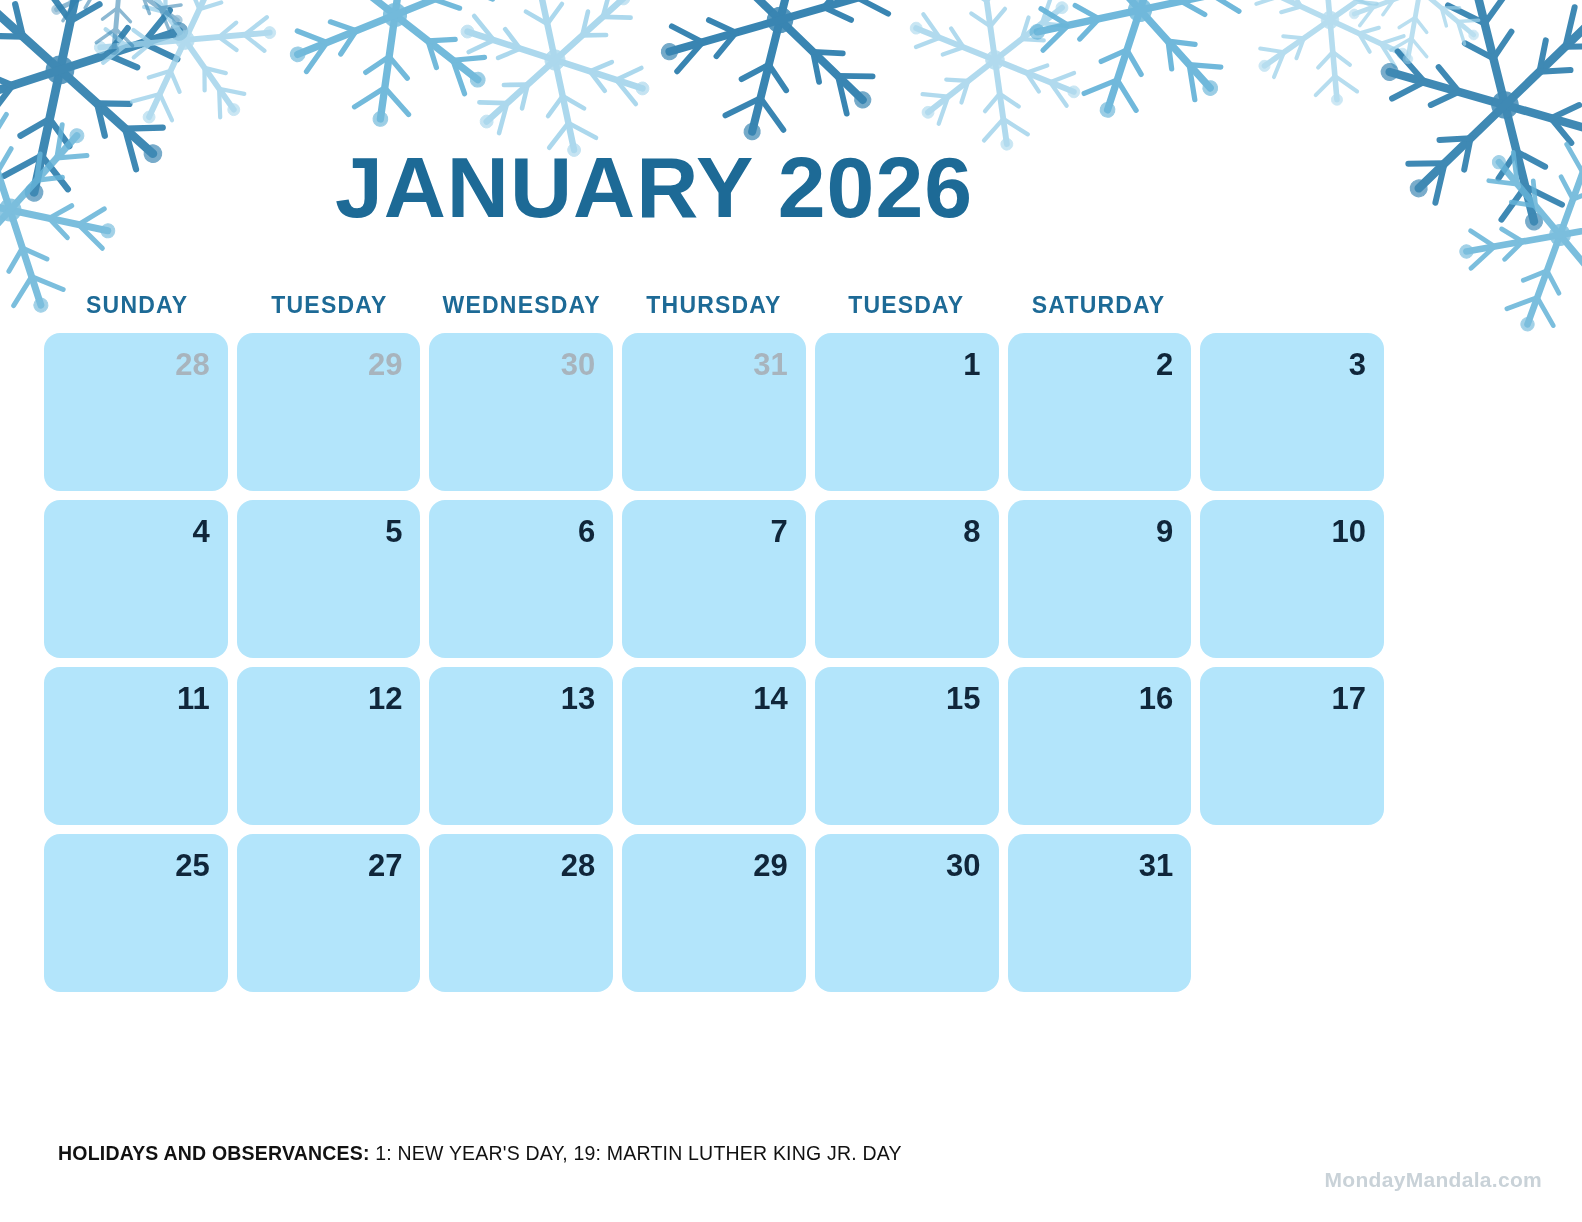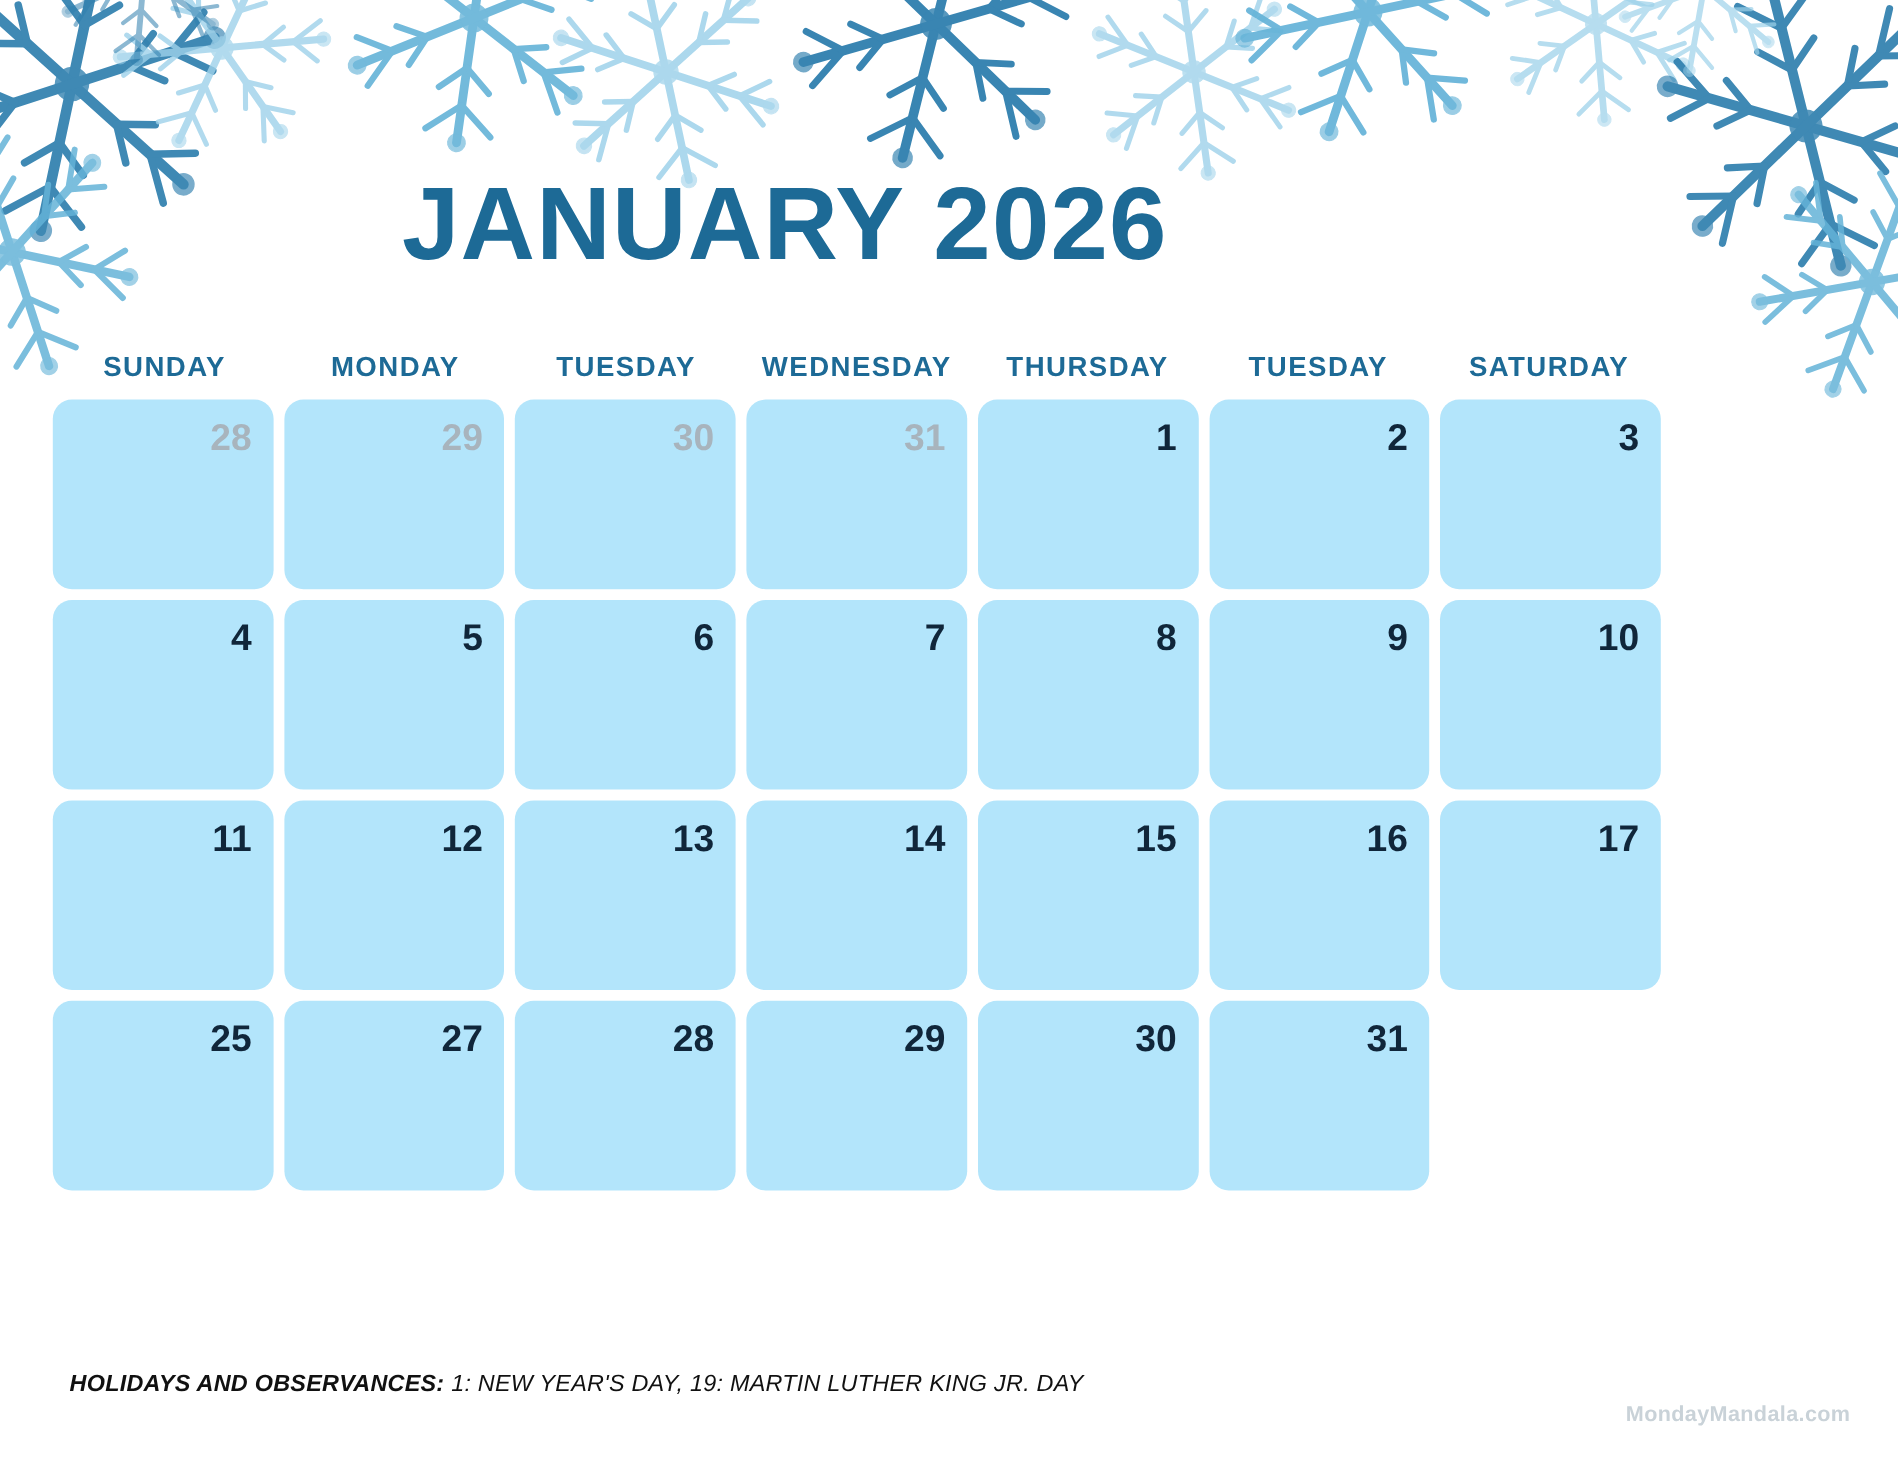--- a/index.html
+++ b/index.html
@@ -95,30 +95,29 @@
 
   
   .holidays {
     position: absolute;
     left: 58px;
     top: 1142px;
     font-size: 19.5px;
     color: #111111;
     z-index: 3;
     letter-spacing: 0.2px;
-    font-style: italic;
   }
   .holidays .lead {
     font-weight: bold;
   }
   .watermark {
     position: absolute;
     right: 40px;
     top: 1168px;
-    font-size: 18px;
+    font-size: 21px;
     color: #c9d2d8;
     font-weight: bold;
     letter-spacing: 0.3px;
     z-index: 3;
   }
 </style>
 </head>
 <body>
 
 <div class="snow-band">
@@ -215,21 +214,20 @@
       <use href="#flake" transform="translate(1420,-10) rotate(10) scale(0.7)"></use>
     </g>
   </svg>
 </div>
 
 <div class="title">JANUARY 2026</div>
 
 <div class="calendar">
   <div class="weekdays">
     <div class="weekday">SUNDAY</div>
-    <div class="weekday">MONDAY</div>
     <div class="weekday">TUESDAY</div>
     <div class="weekday">WEDNESDAY</div>
     <div class="weekday">THURSDAY</div>
     <div class="weekday">TUESDAY</div>
     <div class="weekday">SATURDAY</div>
   </div>
 
   <div class="weeks">
 
     <div class="week">

